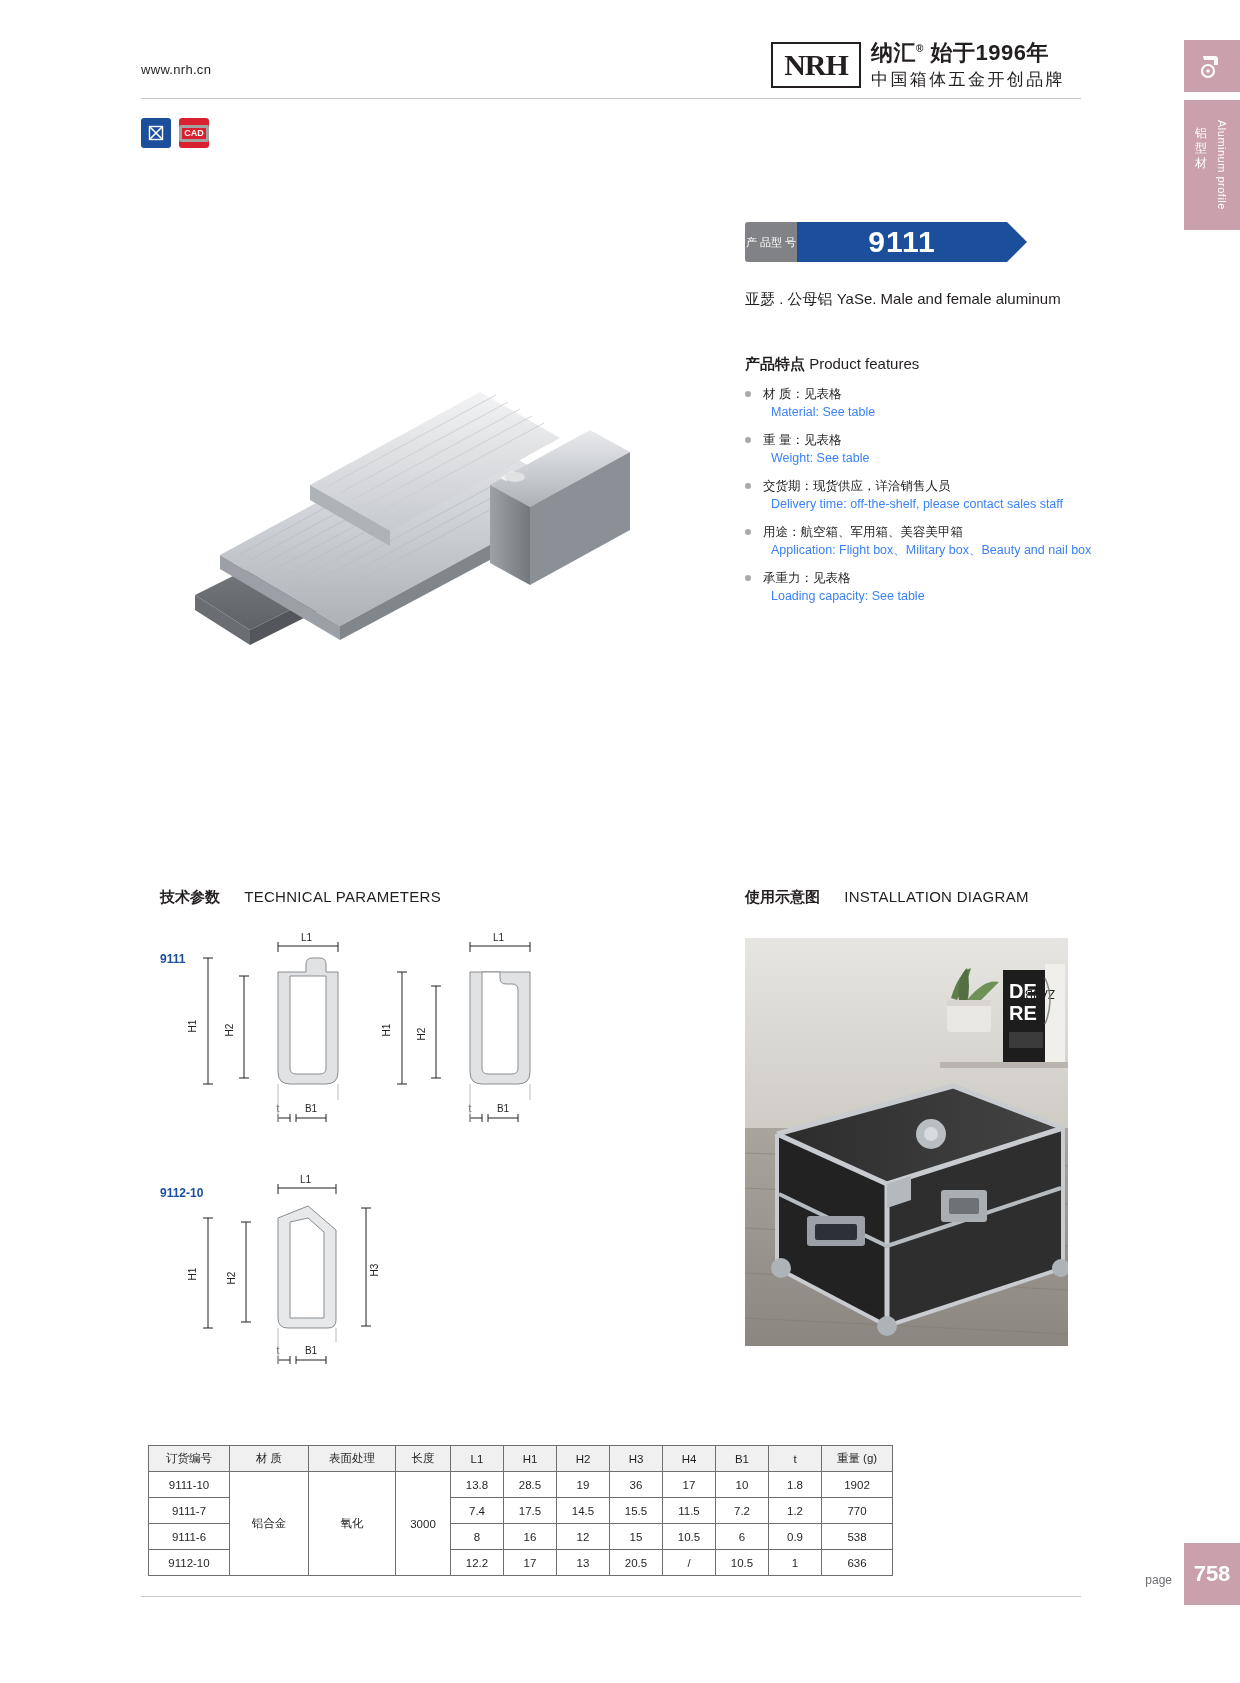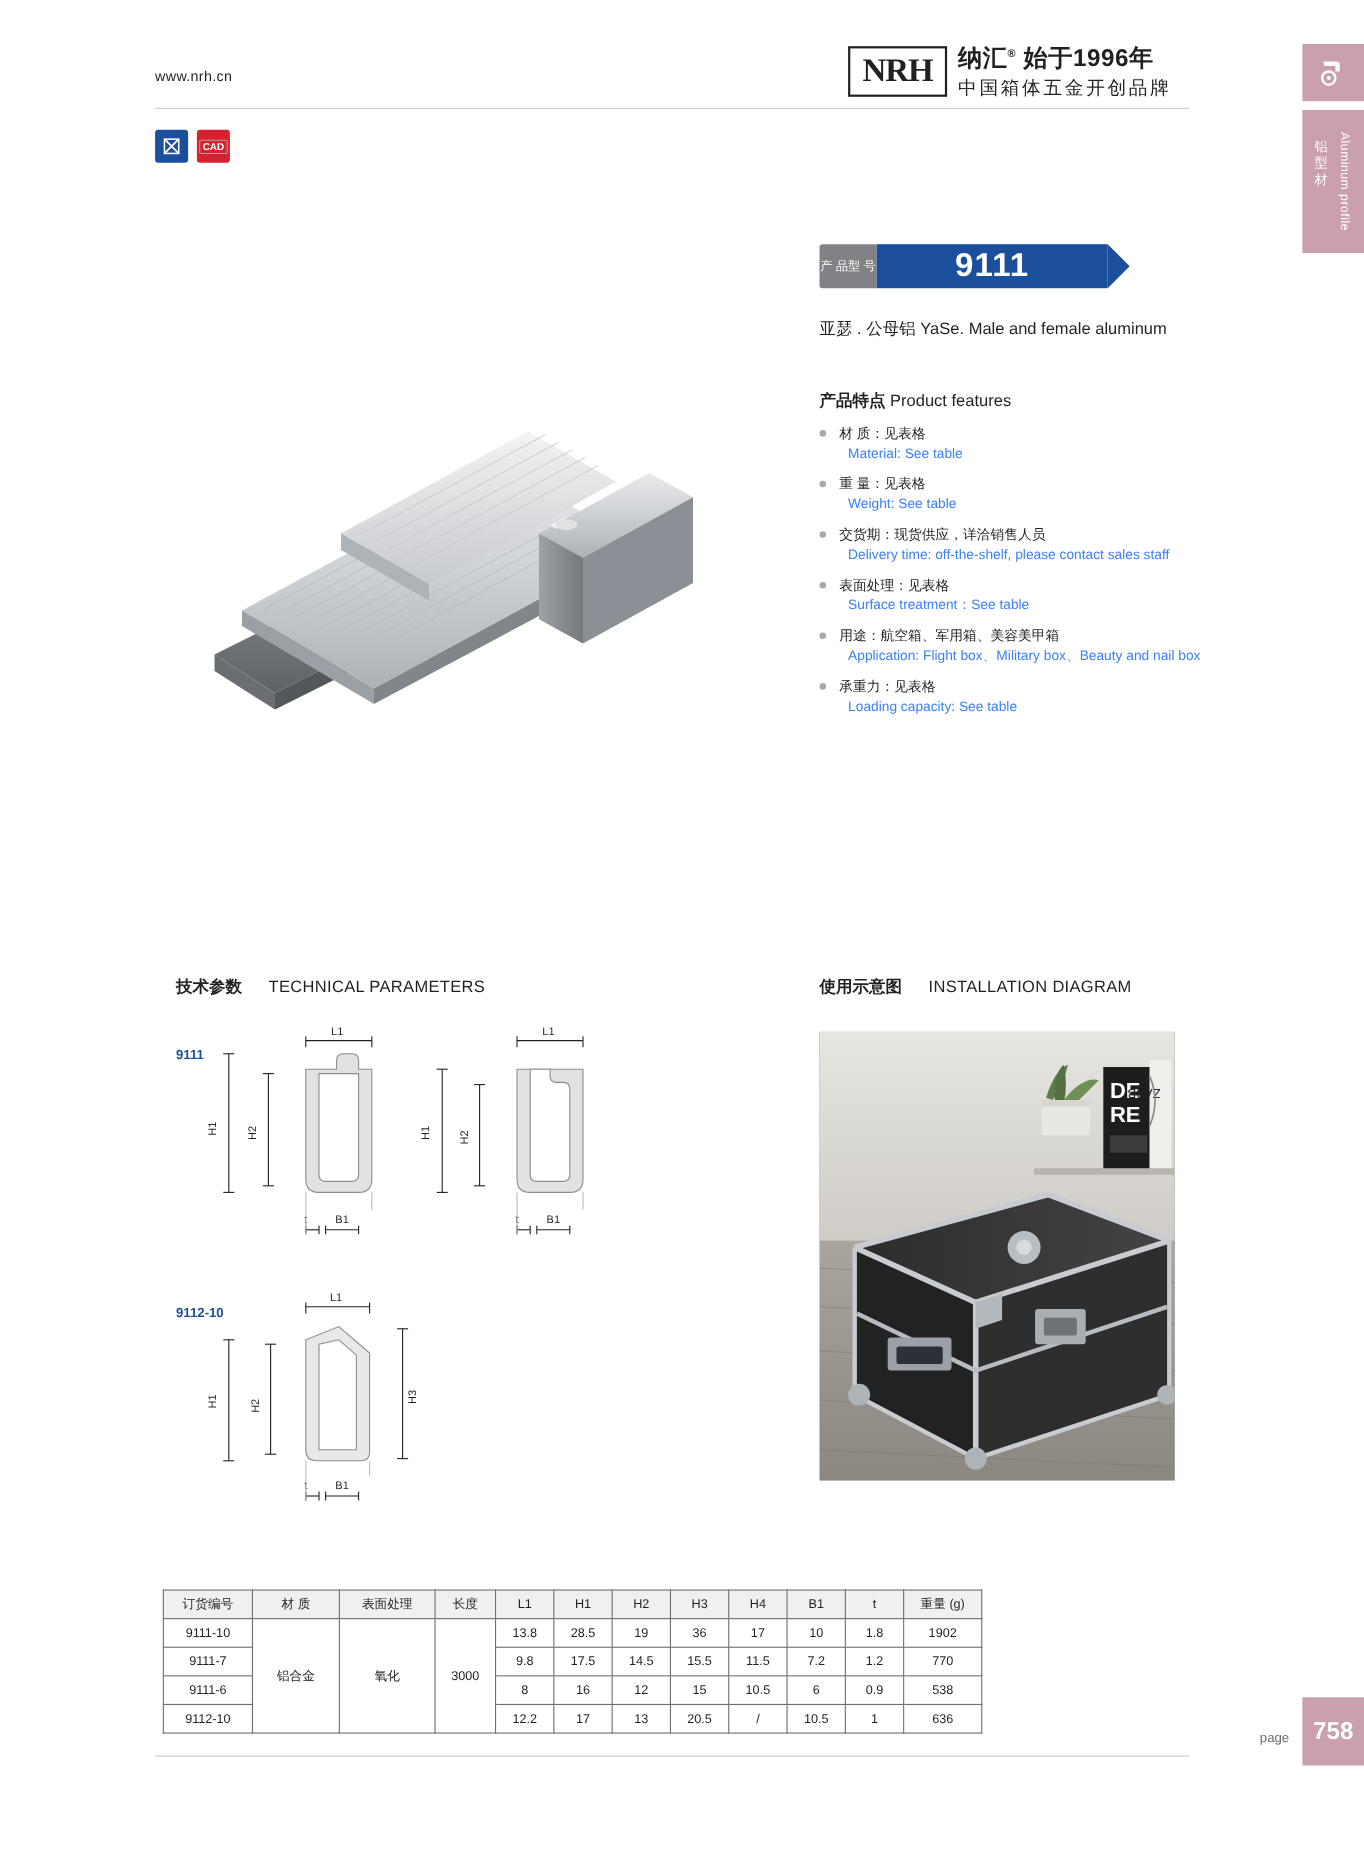--- a/index.html
+++ b/index.html
@@ -142,21 +142,21 @@
     display: flex;
     align-items: center;
     justify-content: center;
     color: #fff;
     font-size: 11px;
     font-weight: bold;
   }
   .ic-blue { background: #1b4f9c; }
   .ic-red  { background: #d8202f; }
   .ic-red .cadbox {
-    border: 1px solid #a3a3a3;
+    border: 3px solid #a3a3a3;
     border-radius: 2px;
     padding: 0px 2px;
     font-size: 9px;
     line-height: 11px;
   }
 
   
   .model-row {
     position: absolute;
     left: 745px; top: 222px;
@@ -438,24 +438,20 @@
     <div class="cn">材  质：见表格</div>
     <div class="en">Material: See table</div>
   </div>
   <div class="feat">
     <div class="cn">重  量：见表格</div>
     <div class="en">Weight: See table</div>
   </div>
   <div class="feat">
     <div class="cn">交货期：现货供应，详洽销售人员</div>
     <div class="en">Delivery time: off-the-shelf, please contact sales staff</div>
-  </div>
-  <div class="feat">
-    <div class="cn">表面处理：见表格</div>
-    <div class="en">Surface treatment：See table</div>
   </div>
   <div class="feat">
     <div class="cn">用途：航空箱、军用箱、美容美甲箱</div>
     <div class="en">Application: Flight box、Military box、Beauty and nail box</div>
   </div>
   <div class="feat">
     <div class="cn">承重力：见表格</div>
     <div class="en">Loading capacity: See table</div>
   </div>
 </div>
@@ -677,21 +673,21 @@
       <td>28.5</td>
       <td>19</td>
       <td>36</td>
       <td>17</td>
       <td>10</td>
       <td>1.8</td>
       <td>1902</td>
     </tr>
     <tr>
       <td>9111-7</td>
-      <td>9.8</td>
+      <td>7.4</td>
       <td>17.5</td>
       <td>14.5</td>
       <td>15.5</td>
       <td>11.5</td>
       <td>7.2</td>
       <td>1.2</td>
       <td>770</td>
     </tr>
     <tr>
       <td>9111-6</td>

